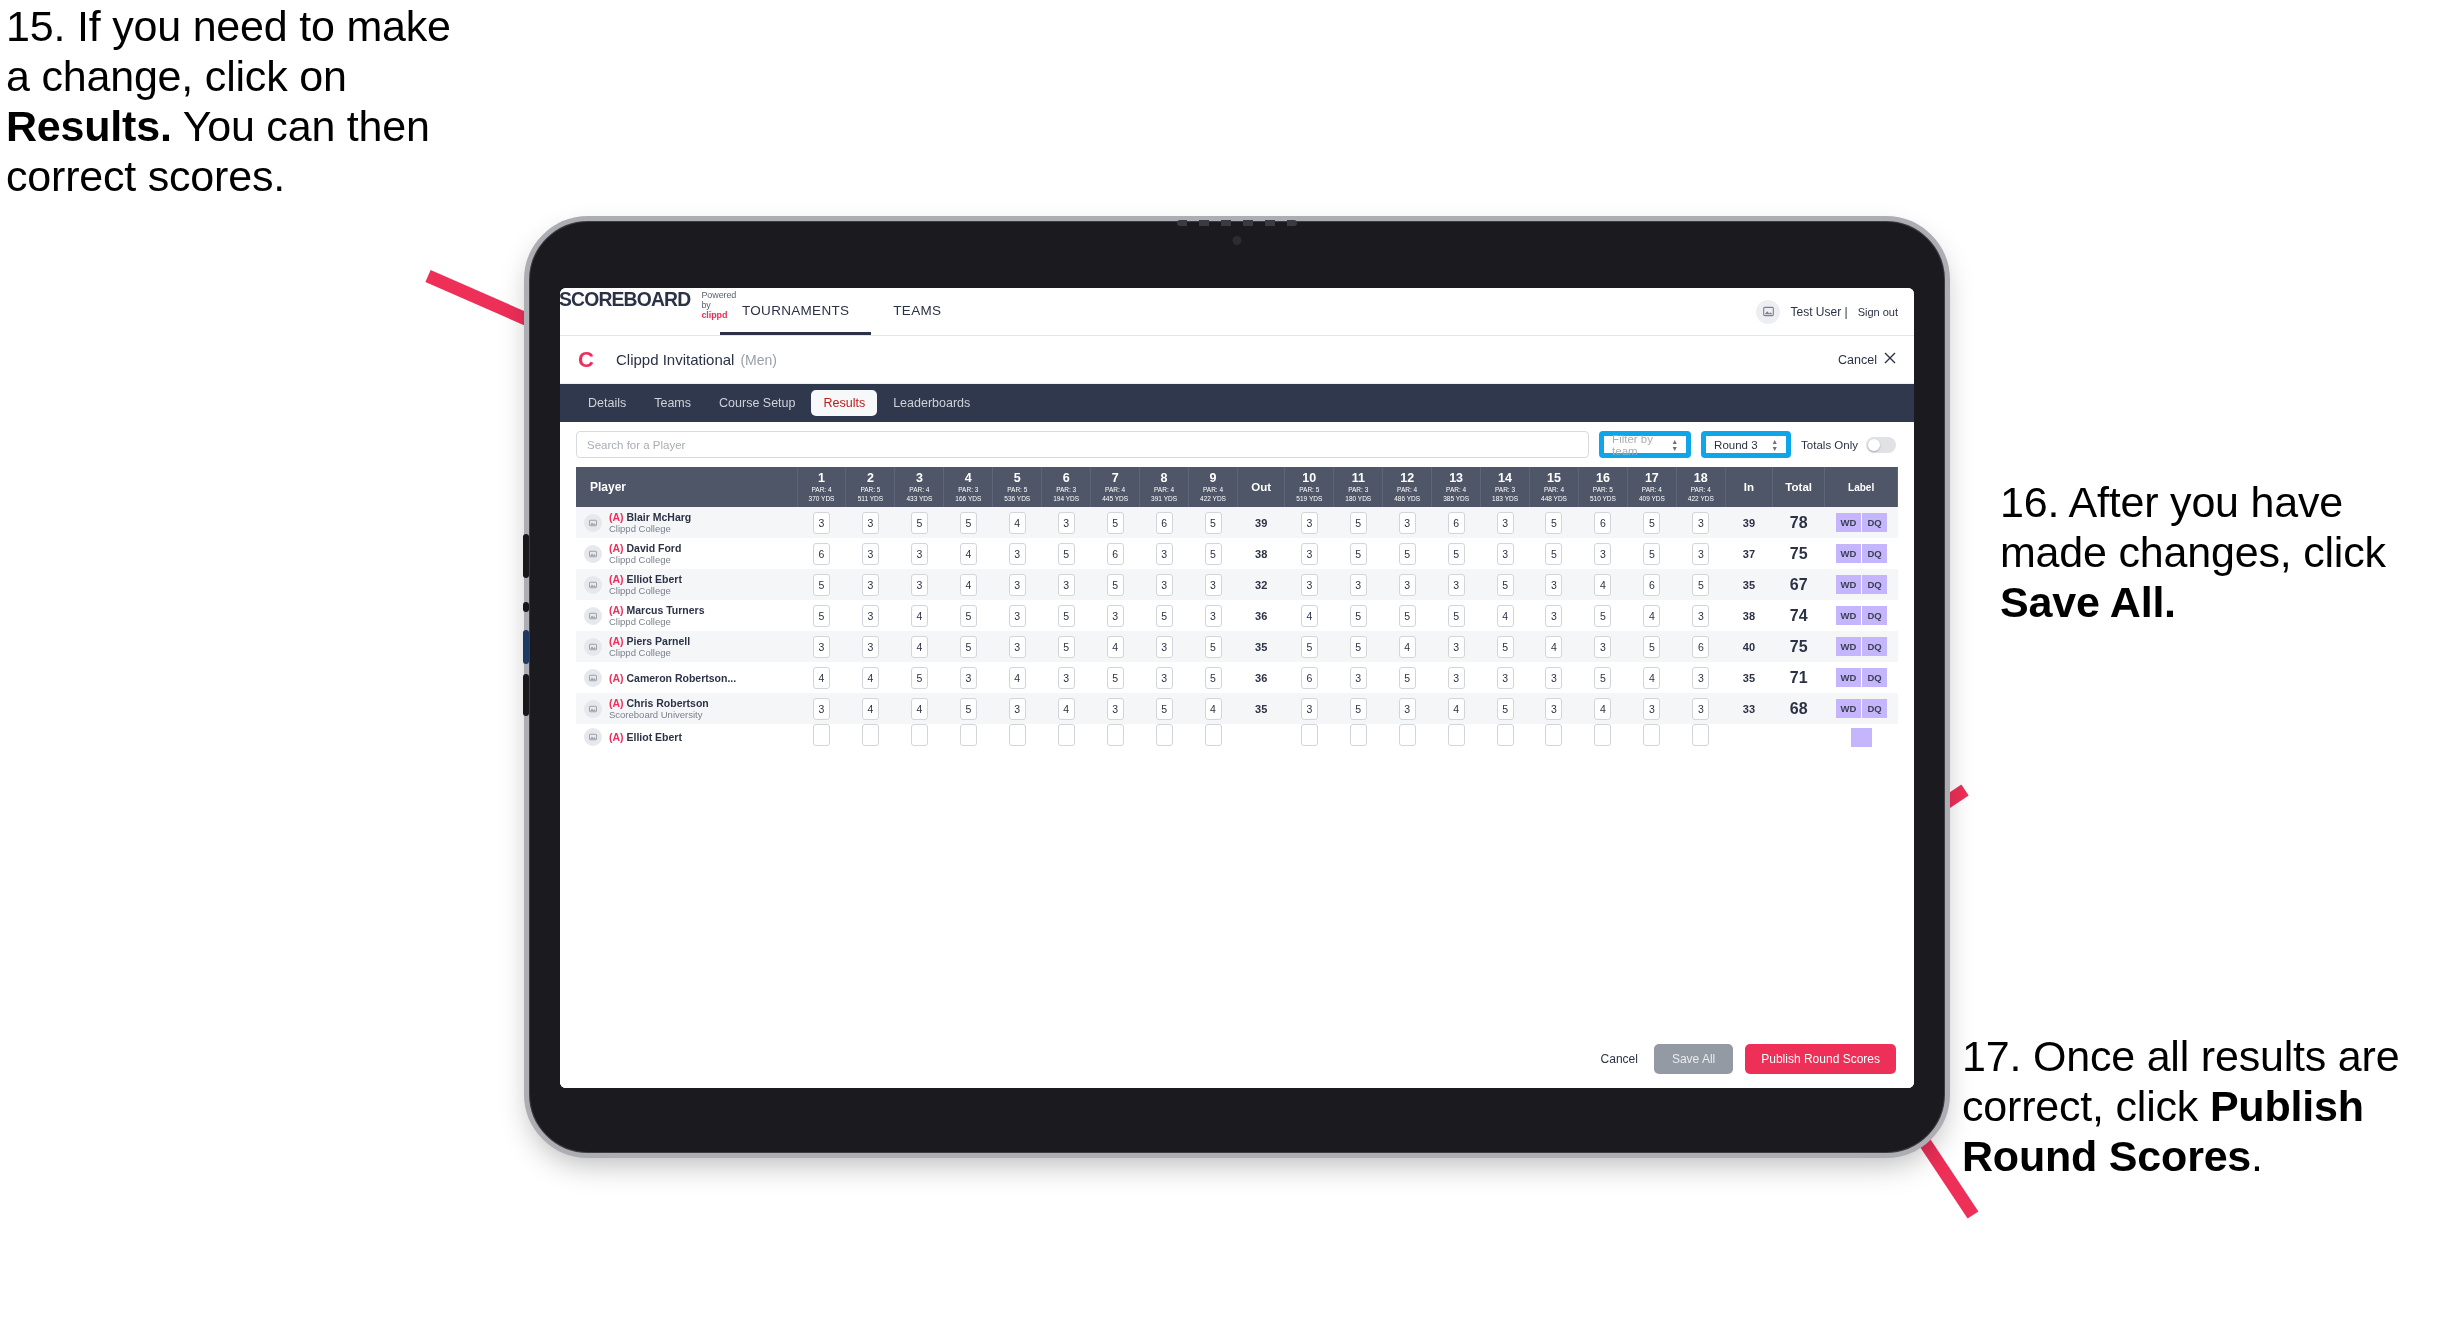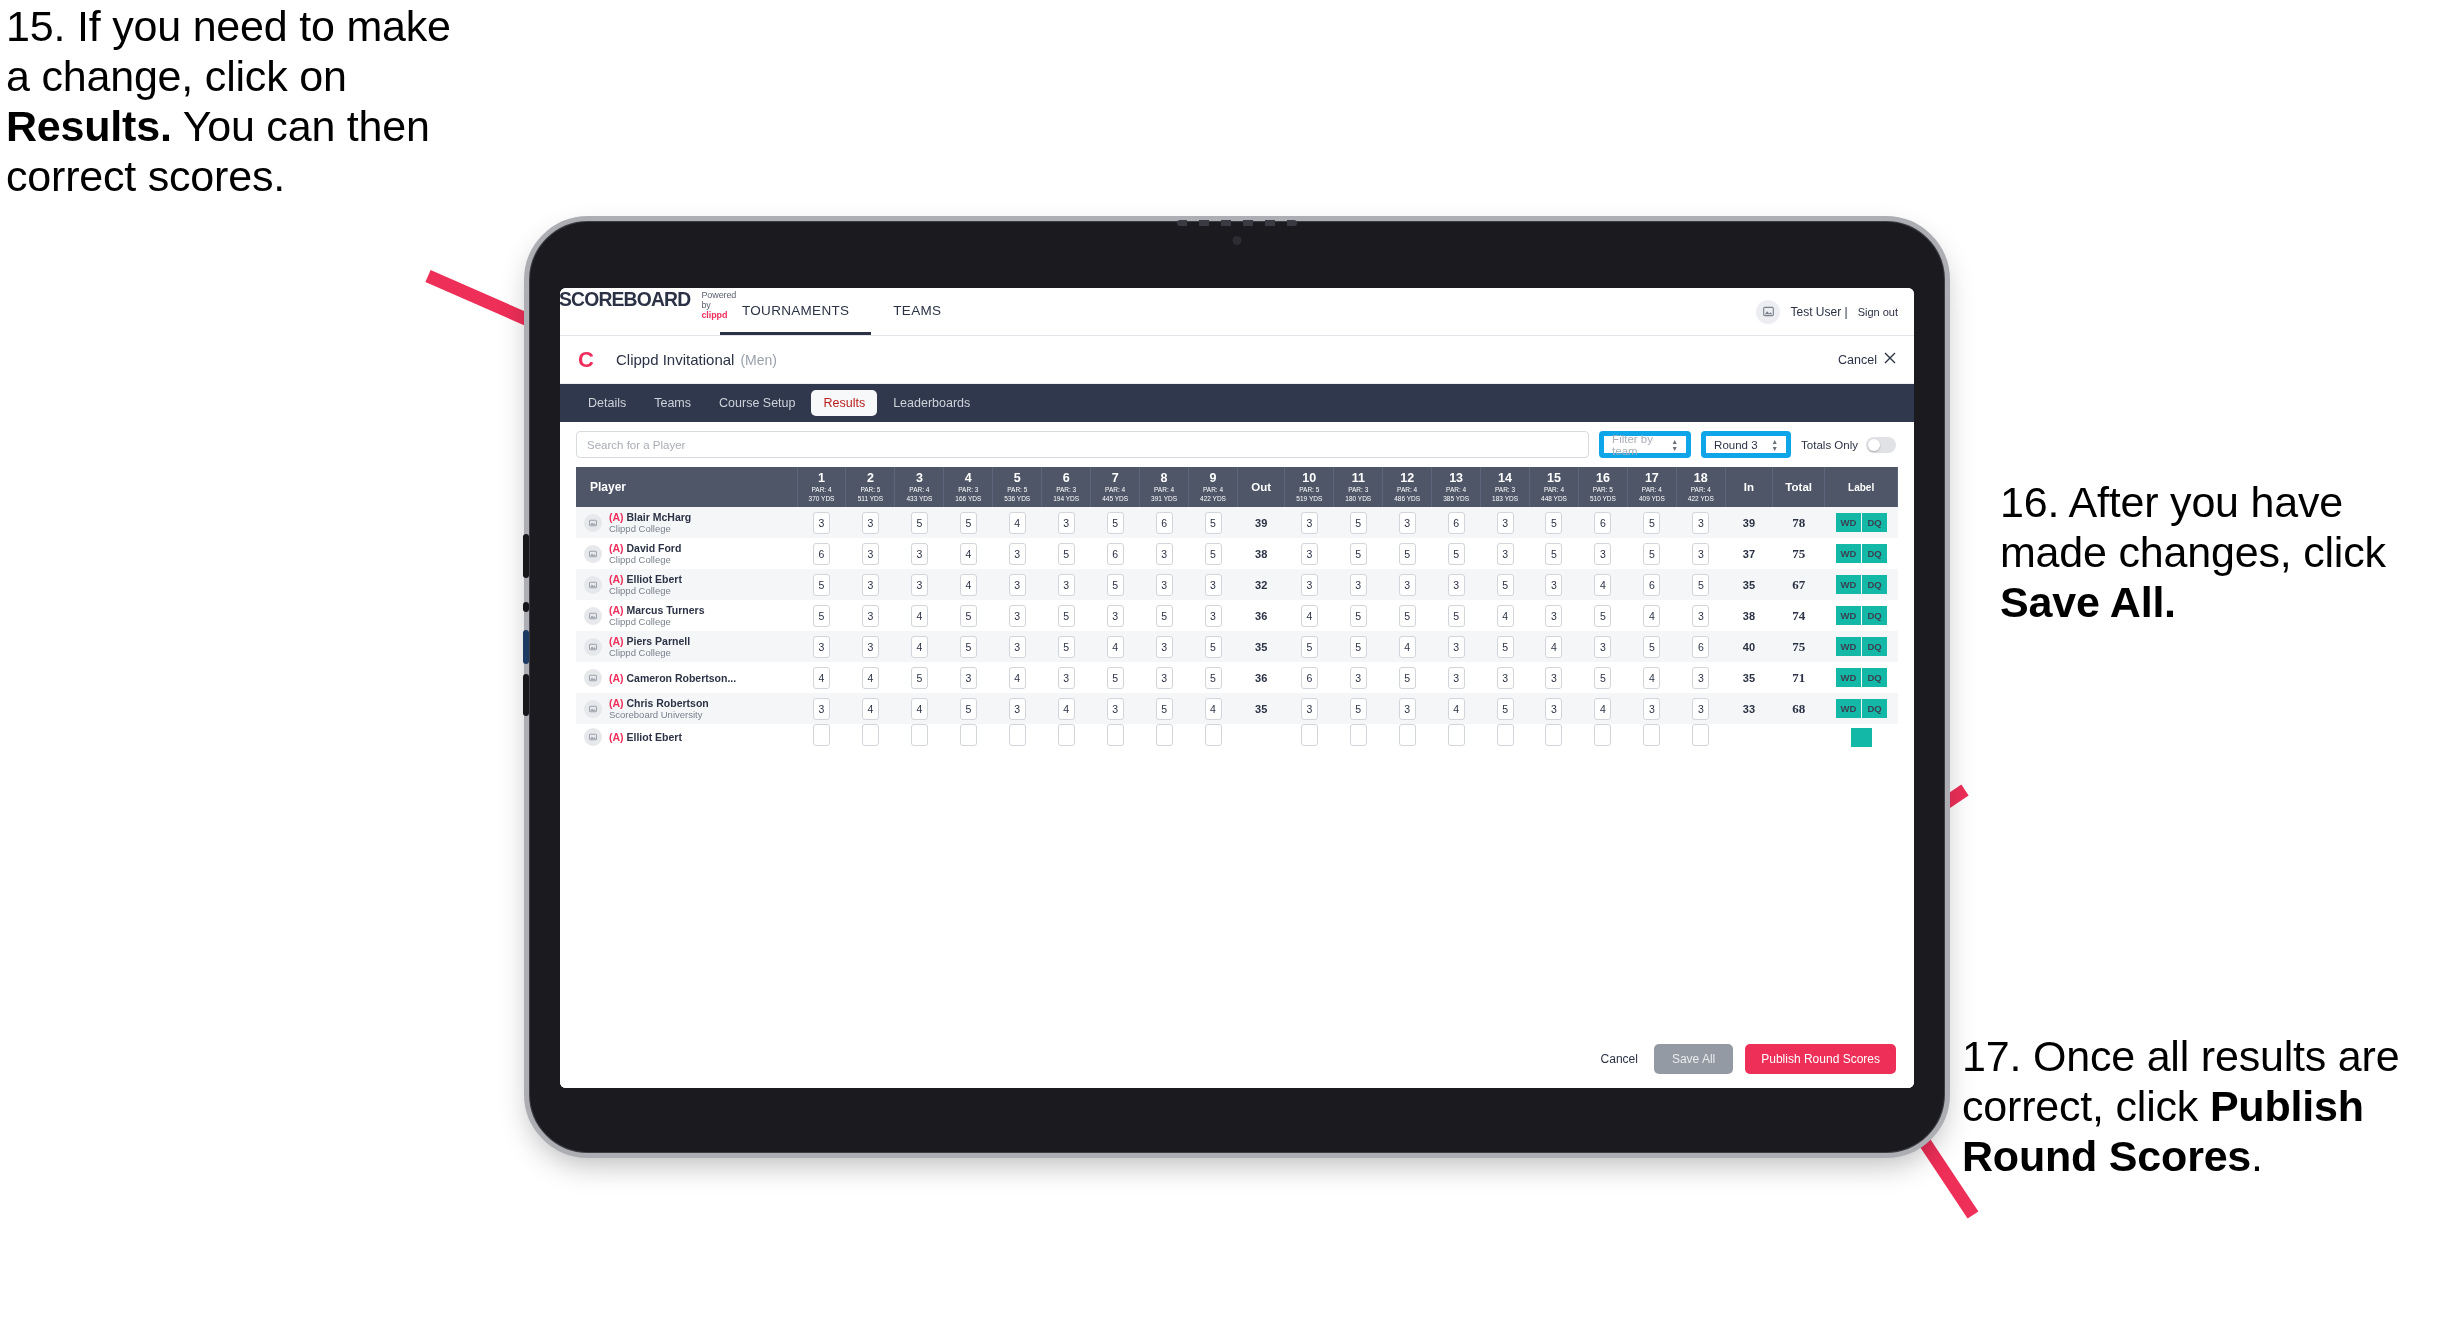--- a/index.html
+++ b/index.html
@@ -206,25 +206,25 @@
   .pname { font-size: 10.5px; font-weight: 700; color: #2b3245; line-height: 12px; }
   .pname .amateur { color: #ef2e5b; }
   .pteam { font-size: 9.5px; color: #7a808c; line-height: 12px; }
   .score-box {
     display: inline-flex; align-items: center; justify-content: center;
     width: 17px; height: 22px;
     border: 1px solid #d2d5da; border-radius: 3px;
     background: #fff; font-size: 10.5px; color: #2b3245;
   }
   td.agg-cell { font-size: 11px; font-weight: 700; color: #2b3245; }
-  td.total-cell { font-size: 13px; font-weight: 700; color: #2b3245; font-family: Liberation Serif, serif; }
+  td.total-cell { font-size: 16px; font-weight: 700; color: #2b3245; }
   td.label-cell { padding: 0 2px; }
   .label-pills { display: flex; gap: 1px; justify-content: center; }
   .pill {
-    background: #14b8a6; color: #3b4152;
+    background: #c4b5fd; color: #3b4152;
     font-size: 9.5px; font-weight: 700;
     padding: 4px 5px; min-width: 21px; text-align: center;
   }
 
   
   #footer {
     display: flex; align-items: center; justify-content: flex-end;
     gap: 12px; padding: 12px 18px 14px 18px; flex-shrink: 0;
     background: #fff;
   }

